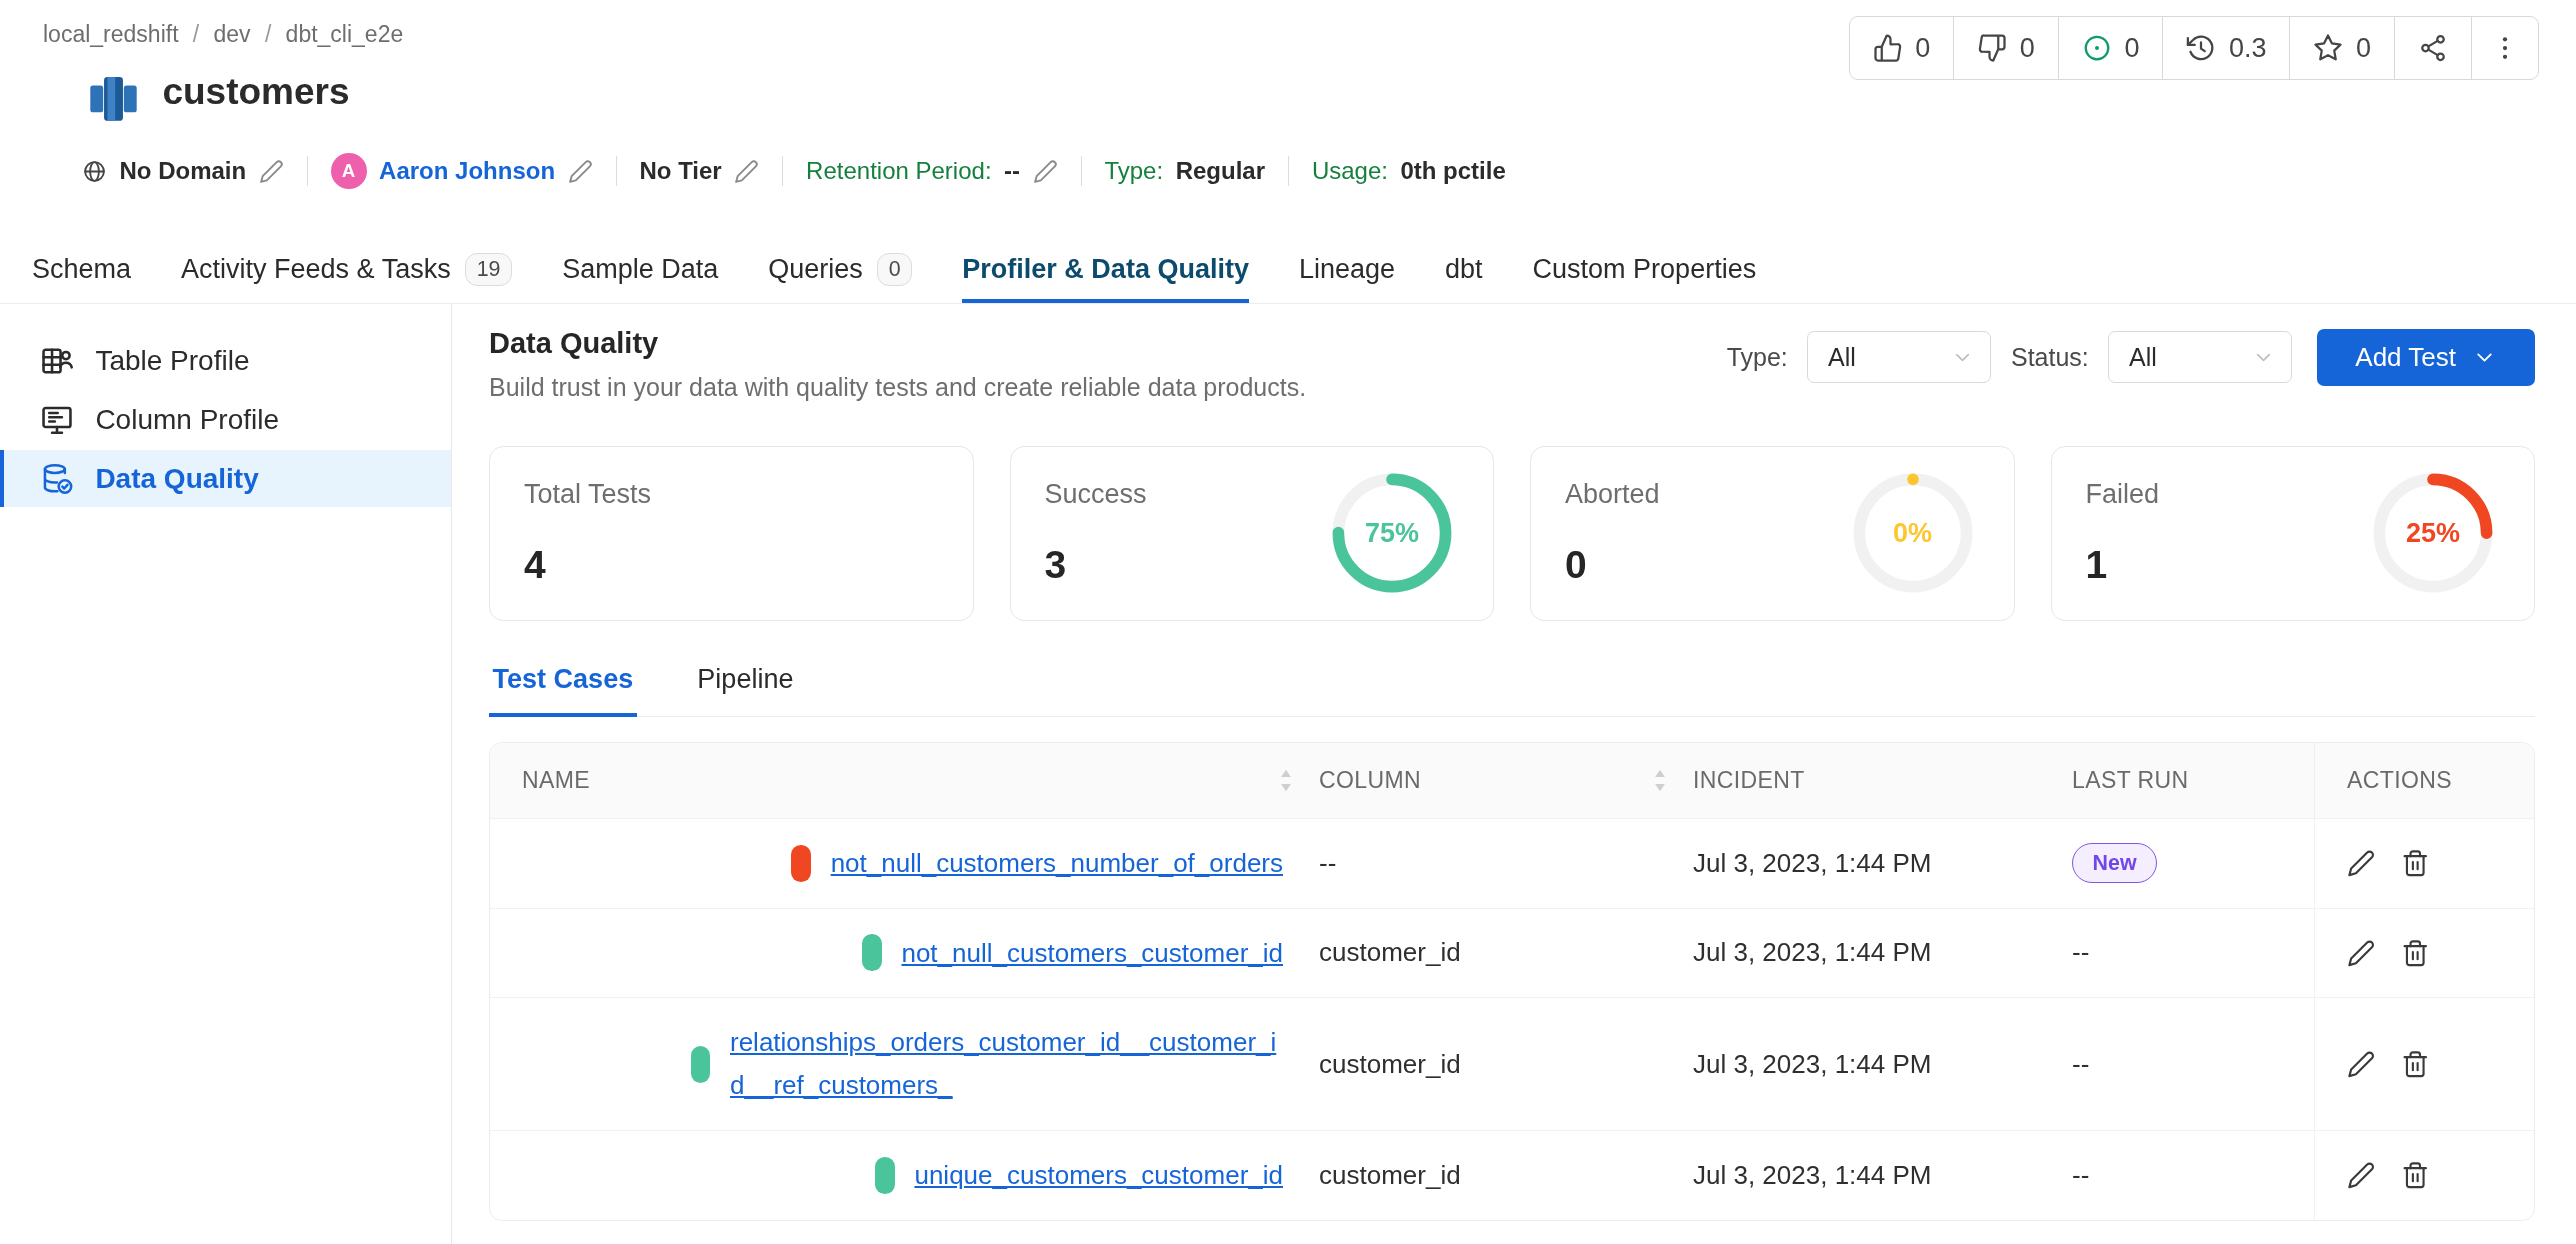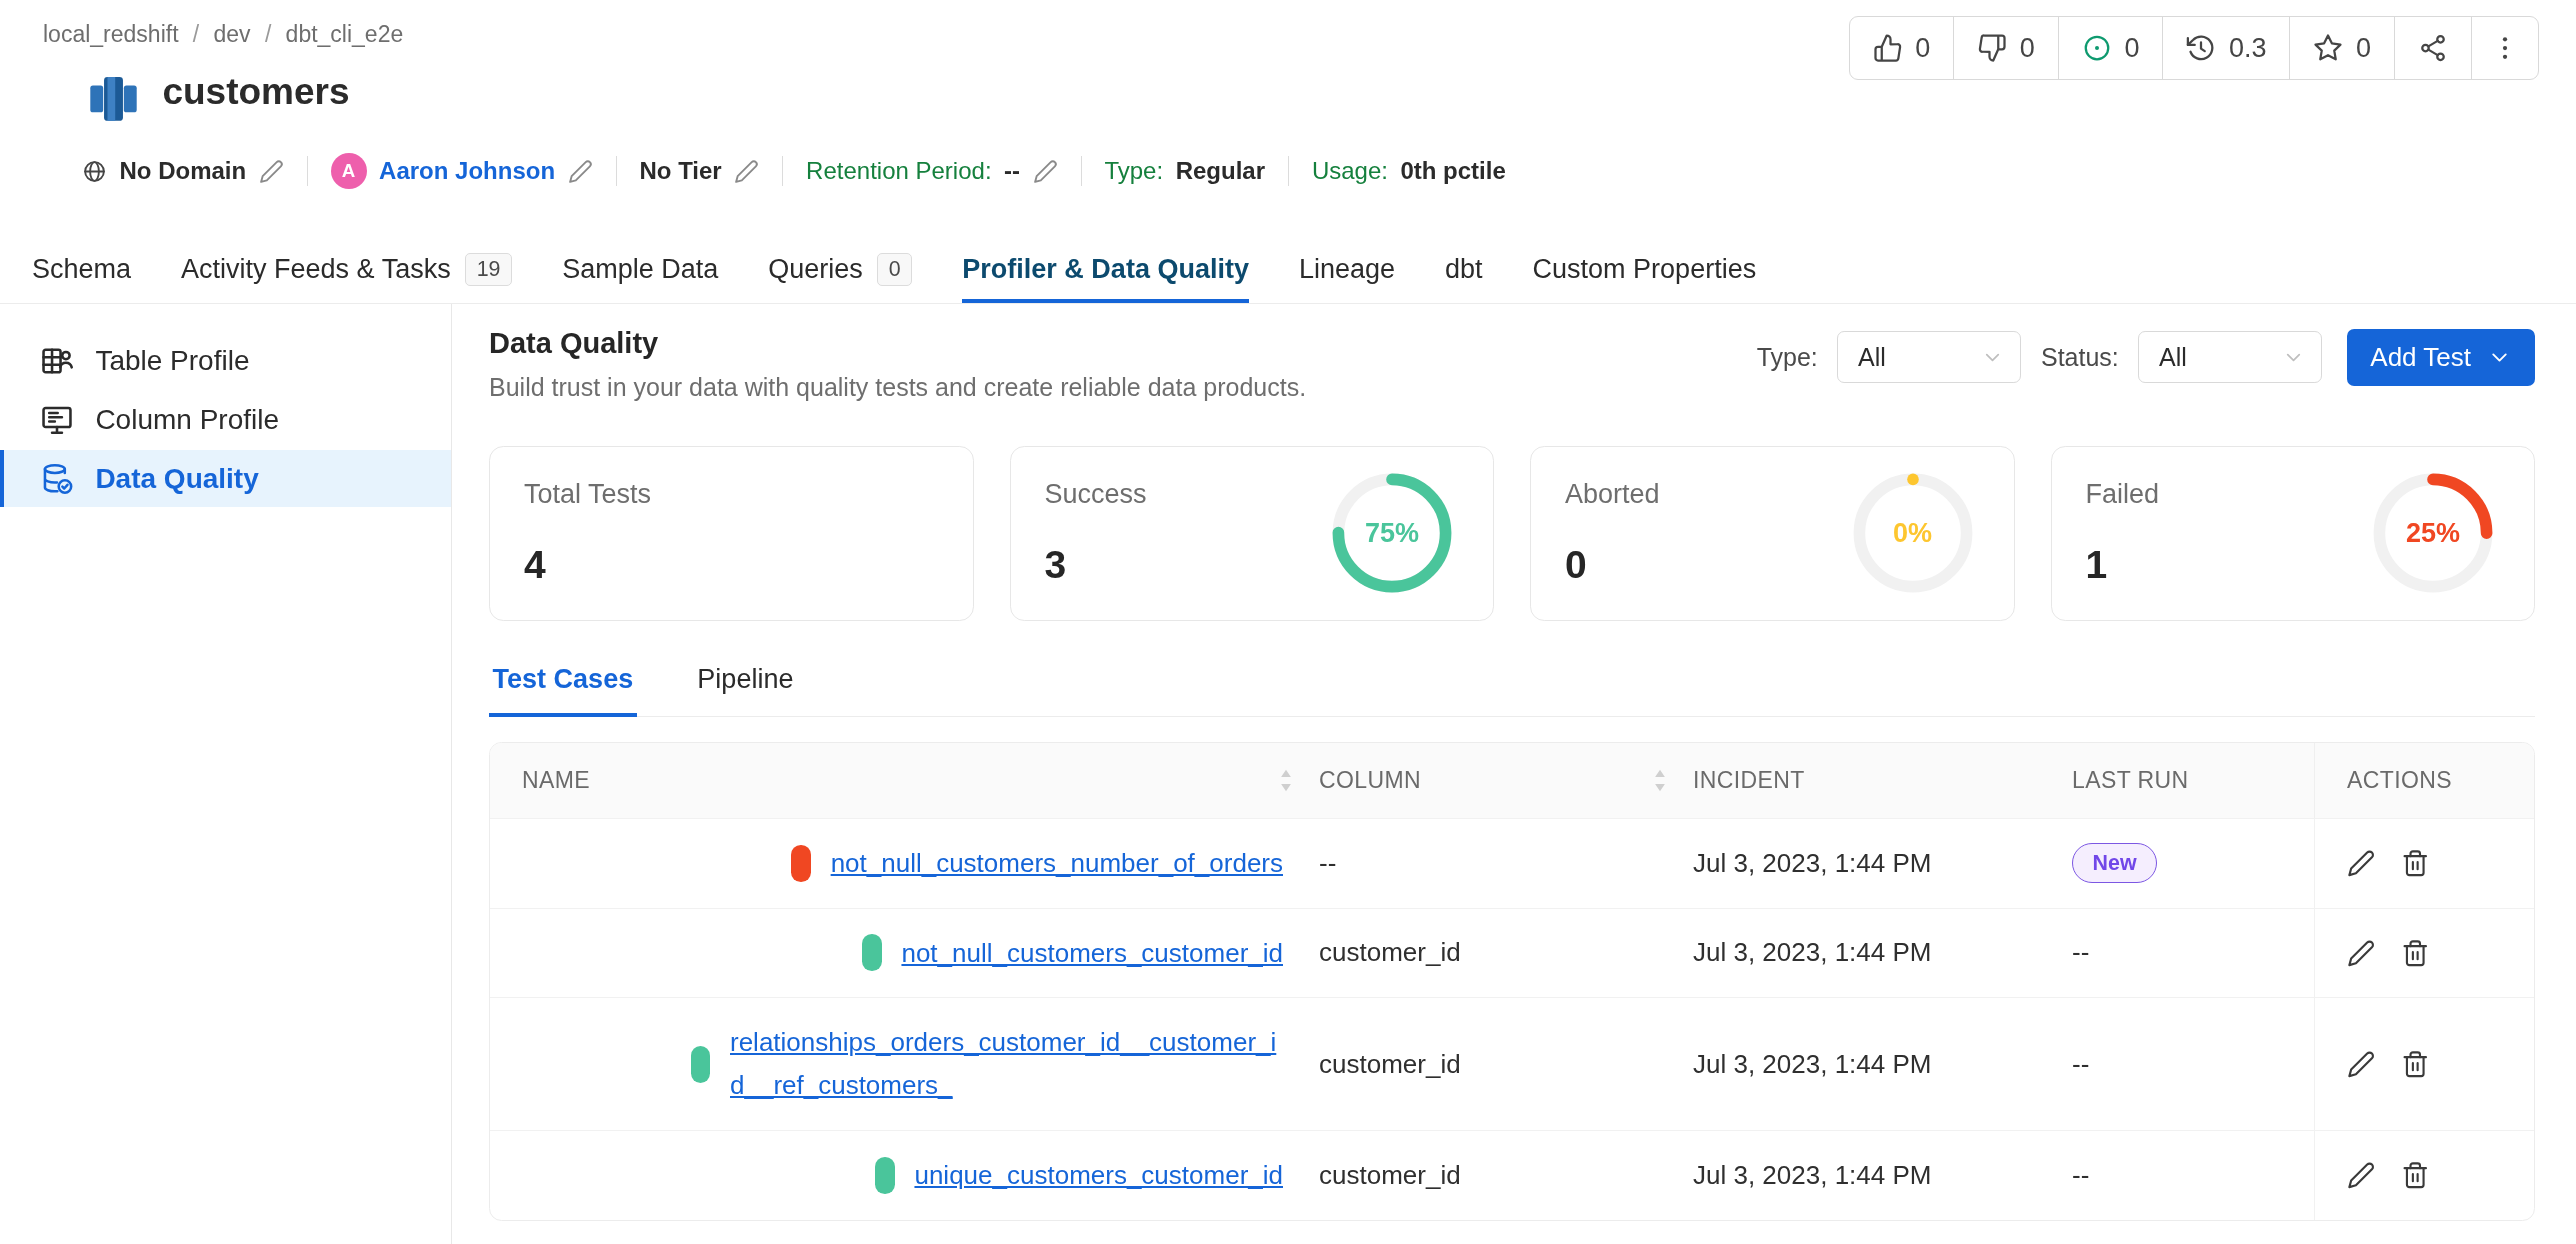--- a/index.html
+++ b/index.html
@@ -37,21 +37,21 @@
   .pencil { width:25px; height:25px; stroke:#8a8a8a; fill:none; stroke-width:1.8;
     stroke-linecap:round; stroke-linejoin:round; cursor:pointer; }
 
   
   .tabbar { height:68px; border-bottom:0.9px solid #ececec; display:flex; gap:50px;
     padding:0 32px; align-items:stretch; font-size:27px; }
   .tab { display:flex; align-items:center; gap:14.3px; border-bottom:4.5px solid transparent;
     padding-top:4.5px; cursor:pointer; color:#2b2b2b; white-space:nowrap; }
   .tab.active { color:#0c4a6e; font-weight:600; border-bottom-color:#1565D8; }
   .tab-badge { font-size:21.4px; color:#4a4a4a; background:#f8f8f8; border:0.9px solid #dcdcdc;
-    border-radius:5px; padding:2.7px 10.7px; line-height:1.2; }
+    border-radius:12px; padding:2.7px 10.7px; line-height:1.2; }
 
   
   .layout { display:flex; height:940px; }
   .sidebar { width:452px; border-right:0.9px solid #e8e8e8; padding-top:28.5px; flex-shrink:0; }
   .side-item { display:flex; align-items:center; gap:21.4px; height:57px; padding-left:36px;
     font-size:28px; cursor:pointer; border-left:4.5px solid transparent; margin-bottom:1.8px; }
   .side-item .ic { width:34px; height:34px; }
   .side-item.active { background:#E7F3FD; border-left-color:#1565D8; color:#1565D8; font-weight:600; }
   .main { flex:1; padding:23px 41px 0 37px; }
 
@@ -60,21 +60,21 @@
   .panel-title { font-size:29px; font-weight:700; color:#262626; }
   .panel-desc { font-size:25px; color:#6e6e6e; line-height:1.5; max-width:829px; margin-top:9px; }
   .filters { display:flex; align-items:center; gap:19.6px; margin-top:1.8px; }
   .filter-label { font-size:25px; color:#4a4a4a; }
   .select { width:184px; height:52px; border:0.9px solid #d9d9d9; border-radius:7.1px;
     display:flex; align-items:center; justify-content:space-between; padding:0 16px 0 19.6px;
     font-size:25px; color:#2b2b2b; cursor:pointer; background:#fff; }
   .select .chev { width:23px; height:23px; stroke:#bfbfbf; }
   .btn-primary { height:57px; background:#1565D8; border:none; border-radius:7.1px; color:#fff;
     font-size:26px; font-family:inherit; display:flex; align-items:center; gap:16px;
-    padding:0 23px; cursor:pointer; margin-left:5.3px; }
+    padding:0 38px; cursor:pointer; margin-left:5.3px; }
   .btn-primary .chev { width:25px; height:25px; stroke:#fff; }
 
   
   .cards { display:grid; grid-template-columns:repeat(4,1fr); gap:36px; margin-top:39px; }
   .card { height:175px; border:0.9px solid #e7e7e7; border-radius:14.3px; display:flex;
     align-items:center; justify-content:space-between; padding:0 34px 0 34px; background:#fff; }
   .card-info { display:flex; flex-direction:column; gap:33px; }
   .card-label { font-size:27px; color:#6e6e6e; }
   .card-value { font-size:39px; font-weight:700; color:#262626; }
   .ring-wrap { position:relative; width:134px; height:134px; flex-shrink:0; }

